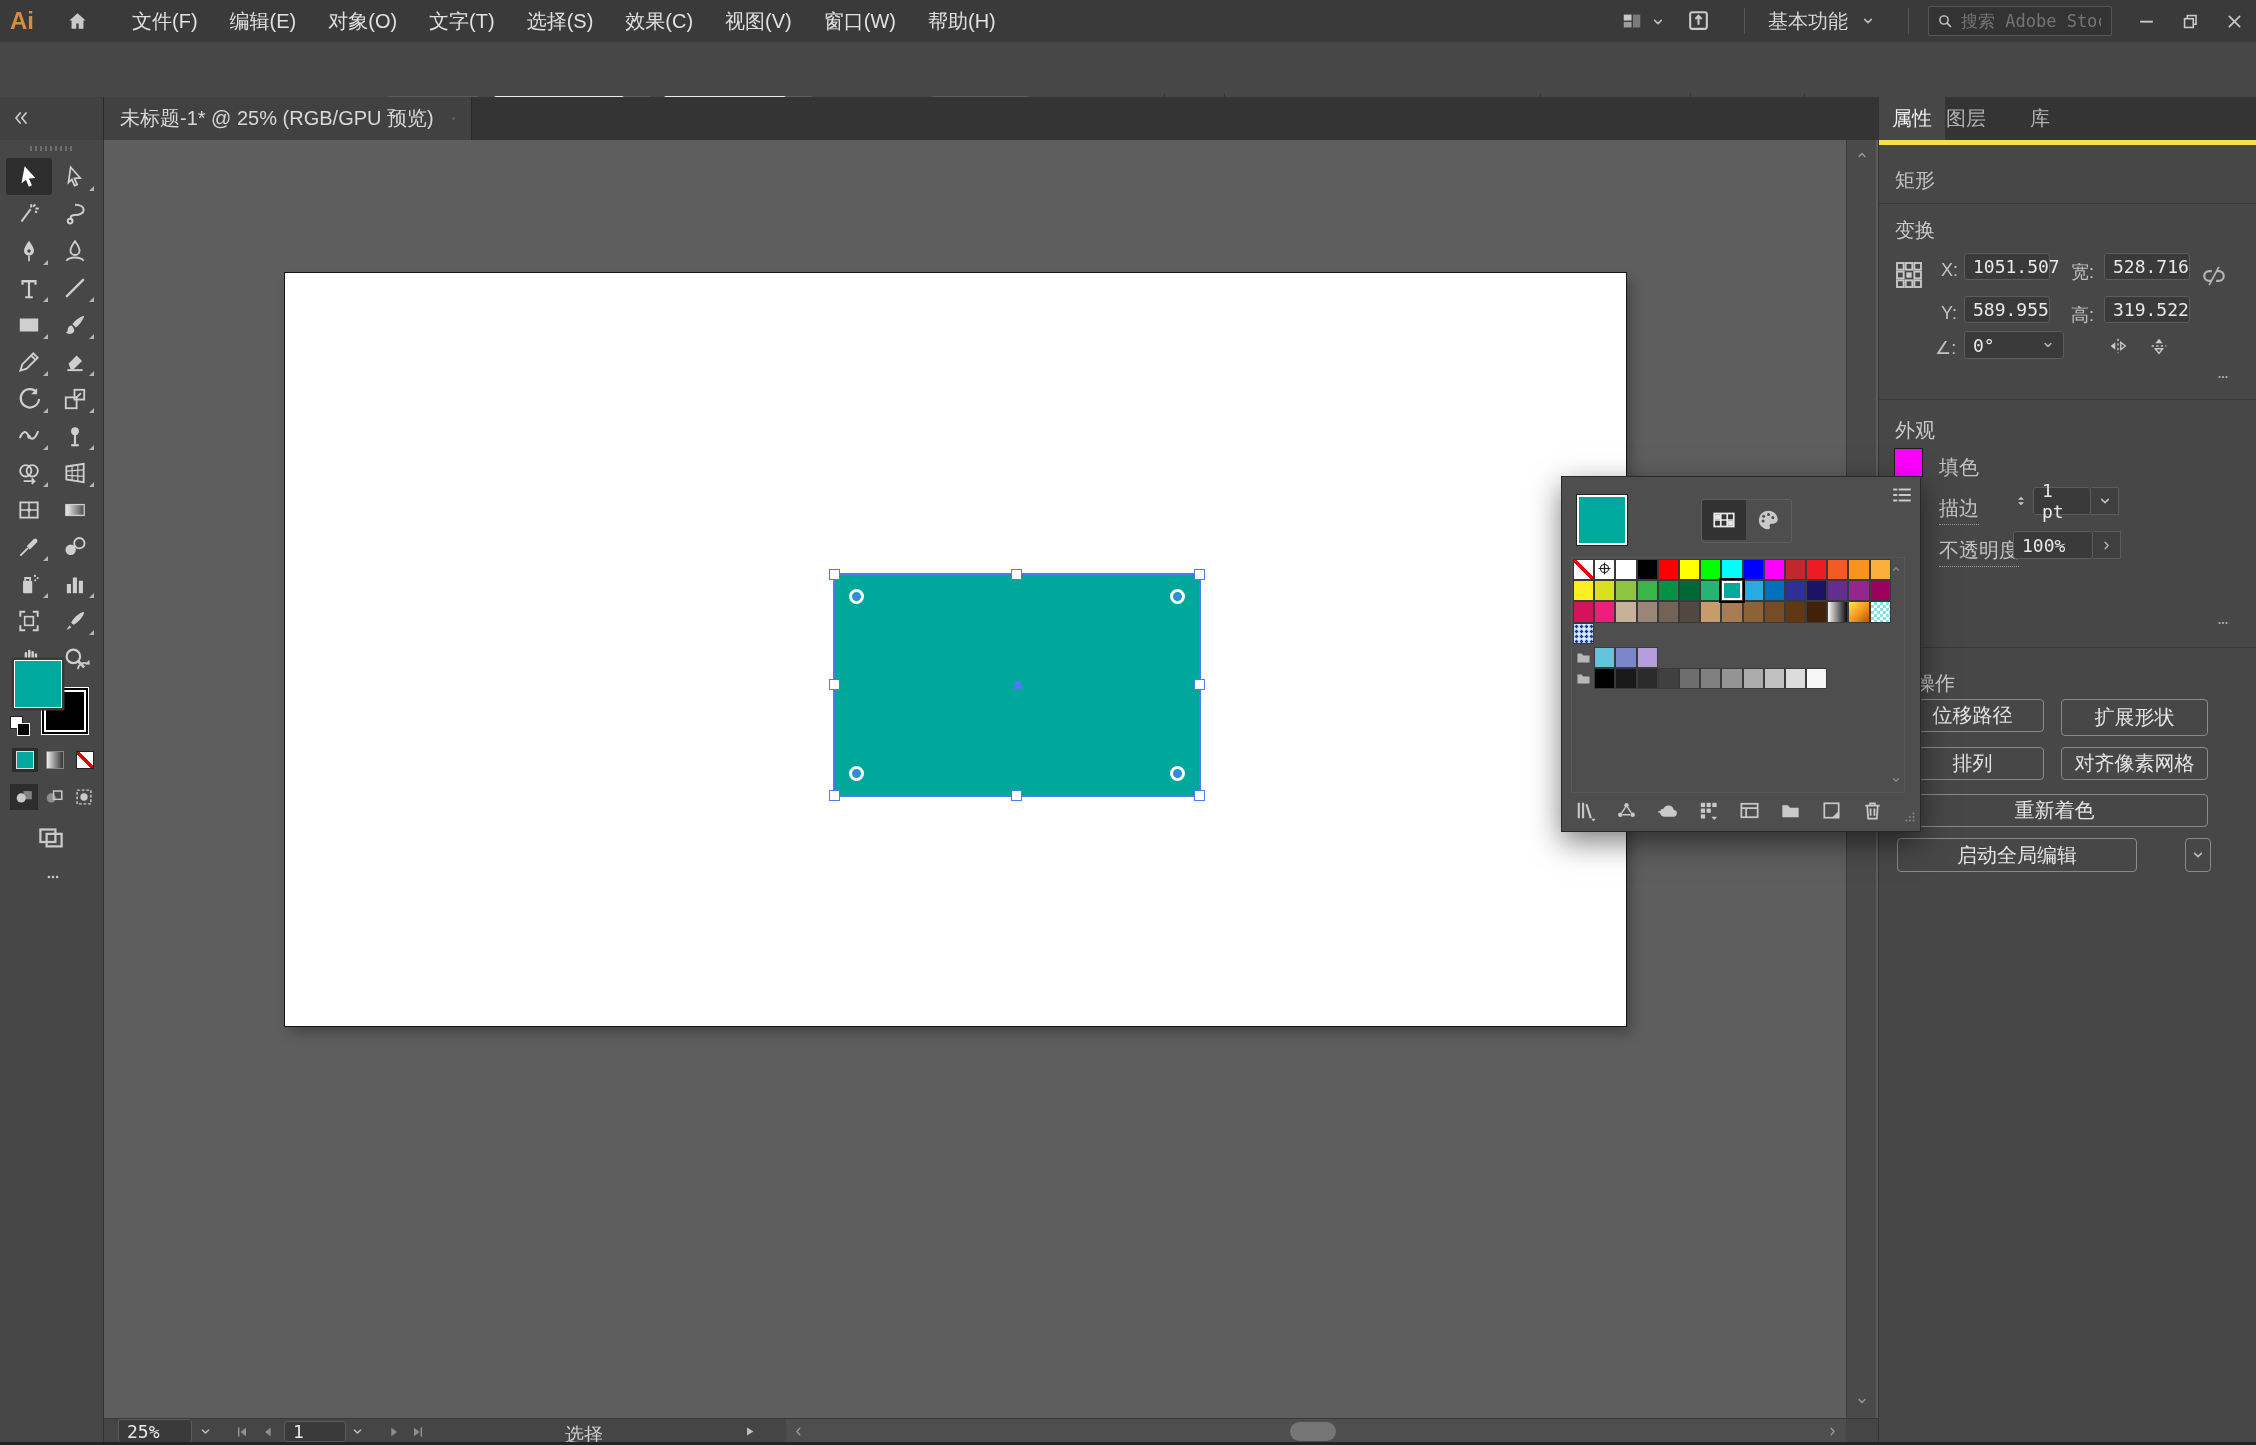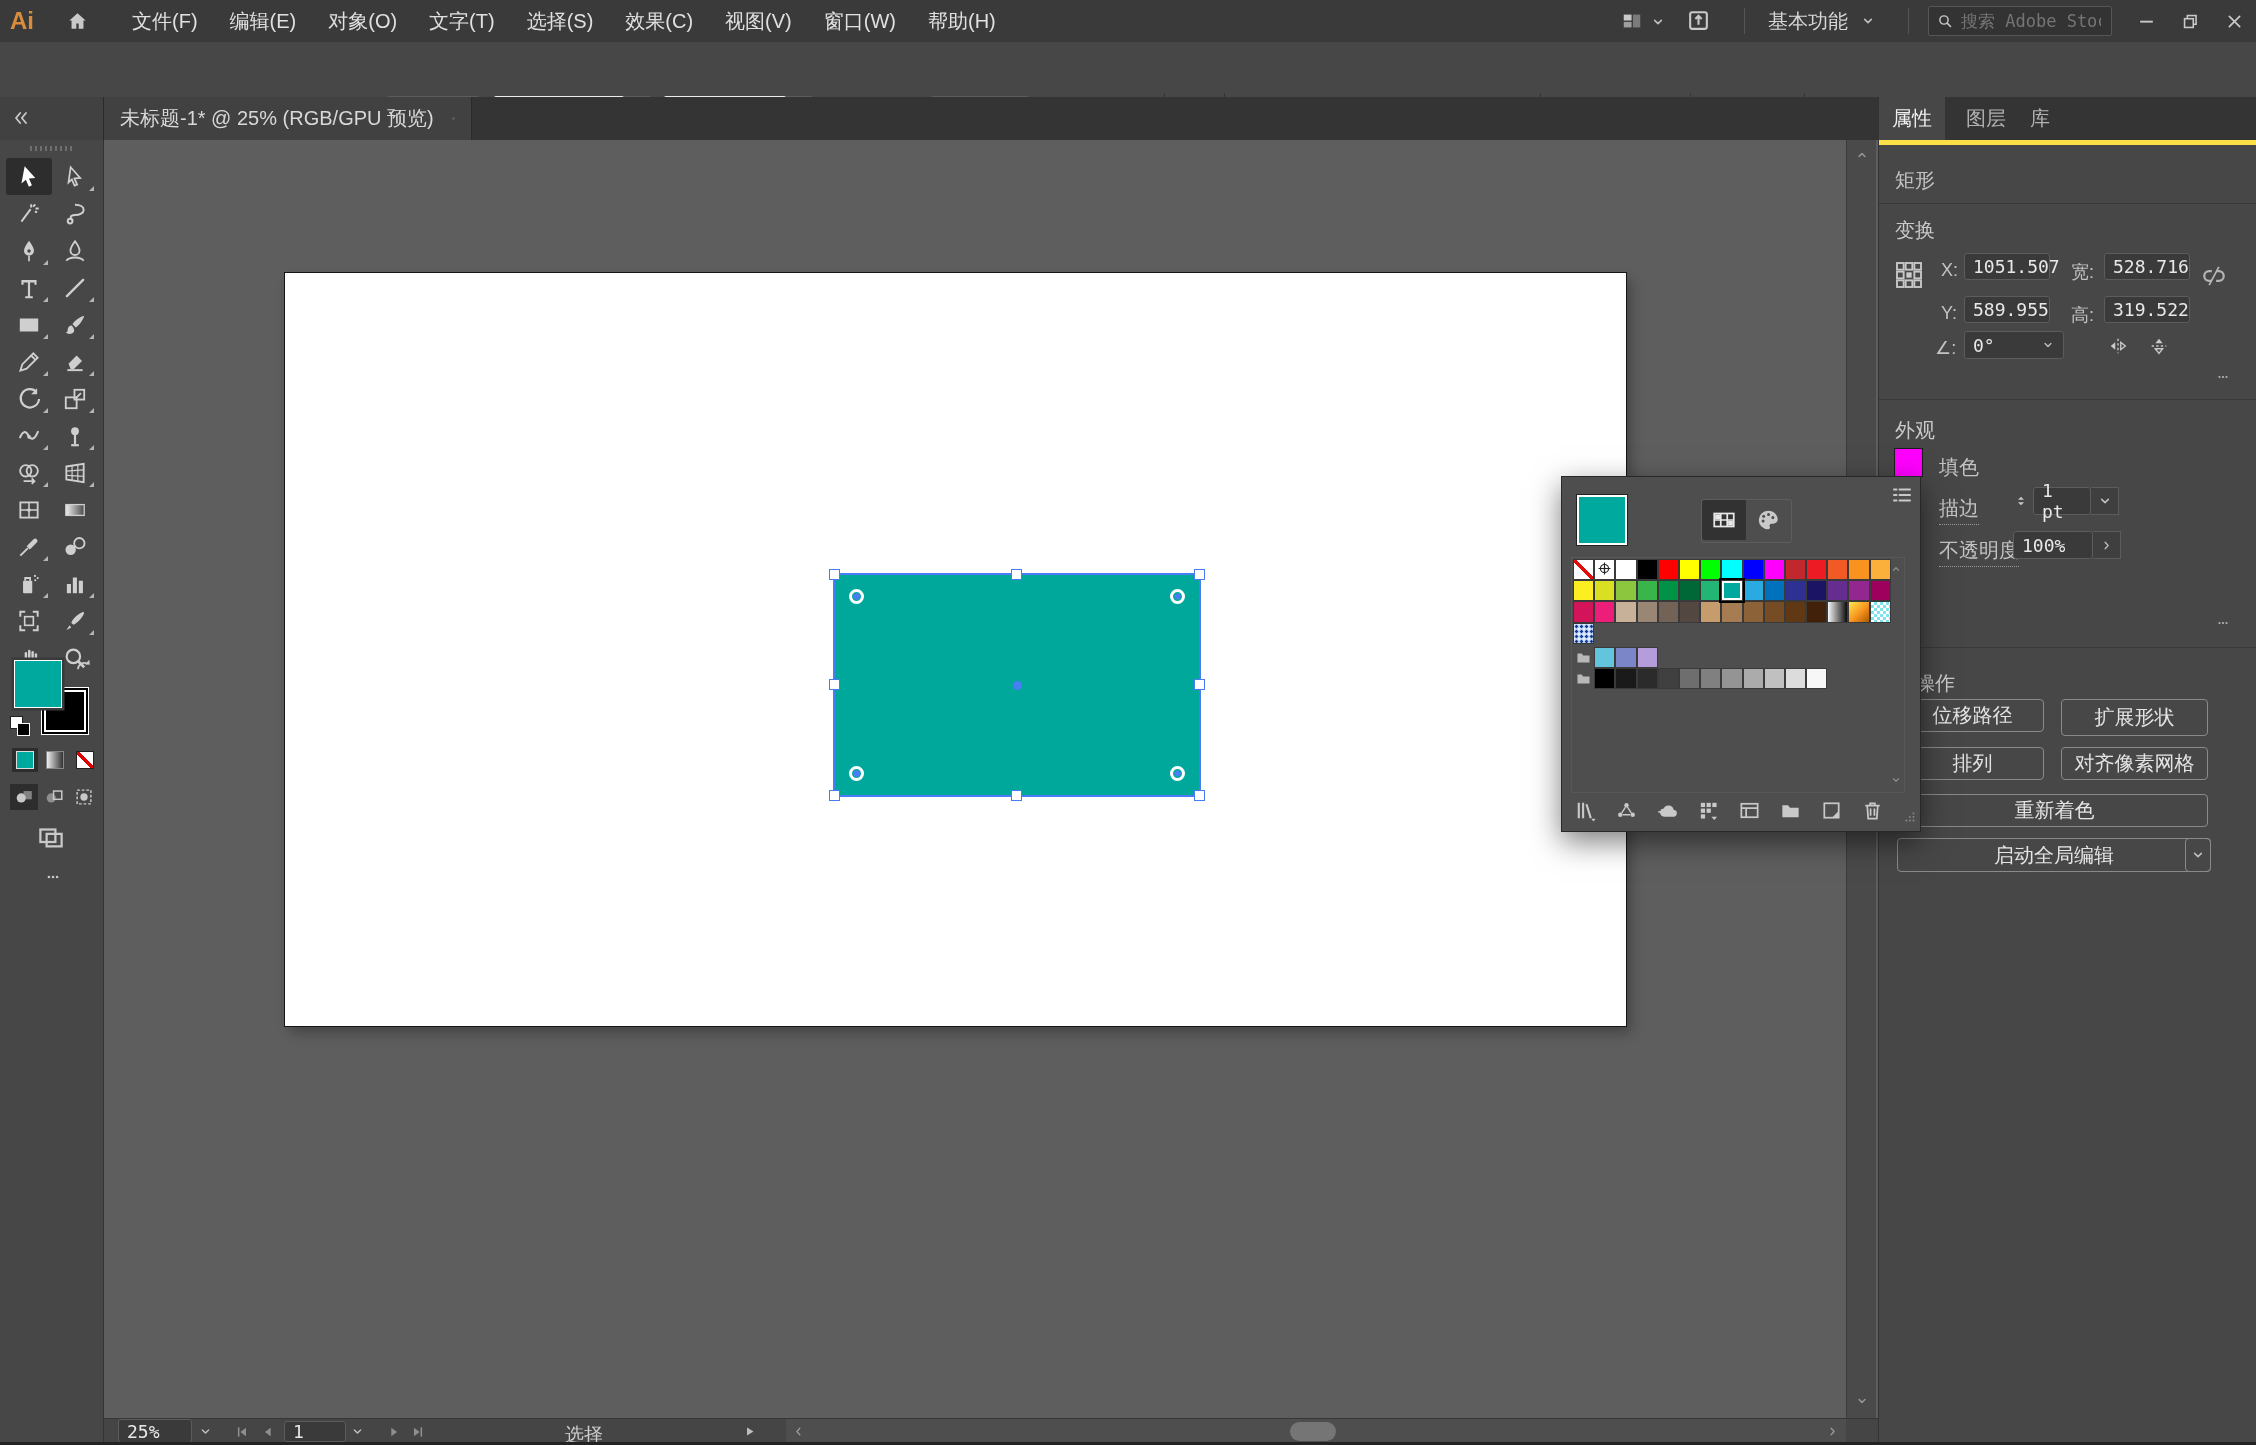--- a/index.html
+++ b/index.html
@@ -753,21 +753,21 @@
           </span>
       </div>
     </div>
   </div>
 
   <div id="rightpanel">
     <div id="ptabs">
       <div class="ptab active" style="left:0;width:66px">
           <span>属性</span>
         </div>
-      <div class="ptab" style="left:72px;width:70px">
+      <div class="ptab" style="left:52px;width:70px">
           <span>图层</span>
         </div>
       <div class="ptab" style="left:136px;width:50px">
           <span>库</span>
         </div>
     </div>
     <div class="abs lbl" style="left:16px;top:70px">矩形</div>
     <div class="pdivider" style="top:106px"></div>
 
     <div class="sectlbl" style="left:16px;top:120px">变换</div>
@@ -878,21 +878,21 @@
         </svg>
       </span>
     <div class="pdivider" style="top:550px"></div>
 
     <div class="sectlbl" style="left:-4px;top:573px">快速操作</div>
     <button class="abtn" style="left:22px;top:602px;width:143px;height:33px">位移路径</button>
     <button class="abtn" style="left:182px;top:602px;width:147px;height:37px">扩展形状</button>
     <button class="abtn" style="left:22px;top:650px;width:143px;height:33px">排列</button>
     <button class="abtn" style="left:182px;top:650px;width:147px;height:33px">对齐像素网格</button>
     <button class="abtn" style="left:22px;top:697px;width:307px;height:33px">重新着色</button>
-    <button class="abtn" style="left:18px;top:741px;width:314px;height:34px">启动全局编辑</button>
+    <button class="abtn" style="left:18px;top:741px;width:240px;height:34px">启动全局编辑</button>
     <div class="abtn" style="left:306px;top:741px;width:26px;height:34px">
         <span class="ic chev">
           <svg viewBox="0 0 24 24">
             <path d="M7 9.5l5 5 5-5" fill="none" stroke="currentColor" stroke-width="2.4" stroke-linecap="round" stroke-linejoin="round"></path>
           </svg>
         </span>
       </div>
   </div>
 
   <div id="popup">

